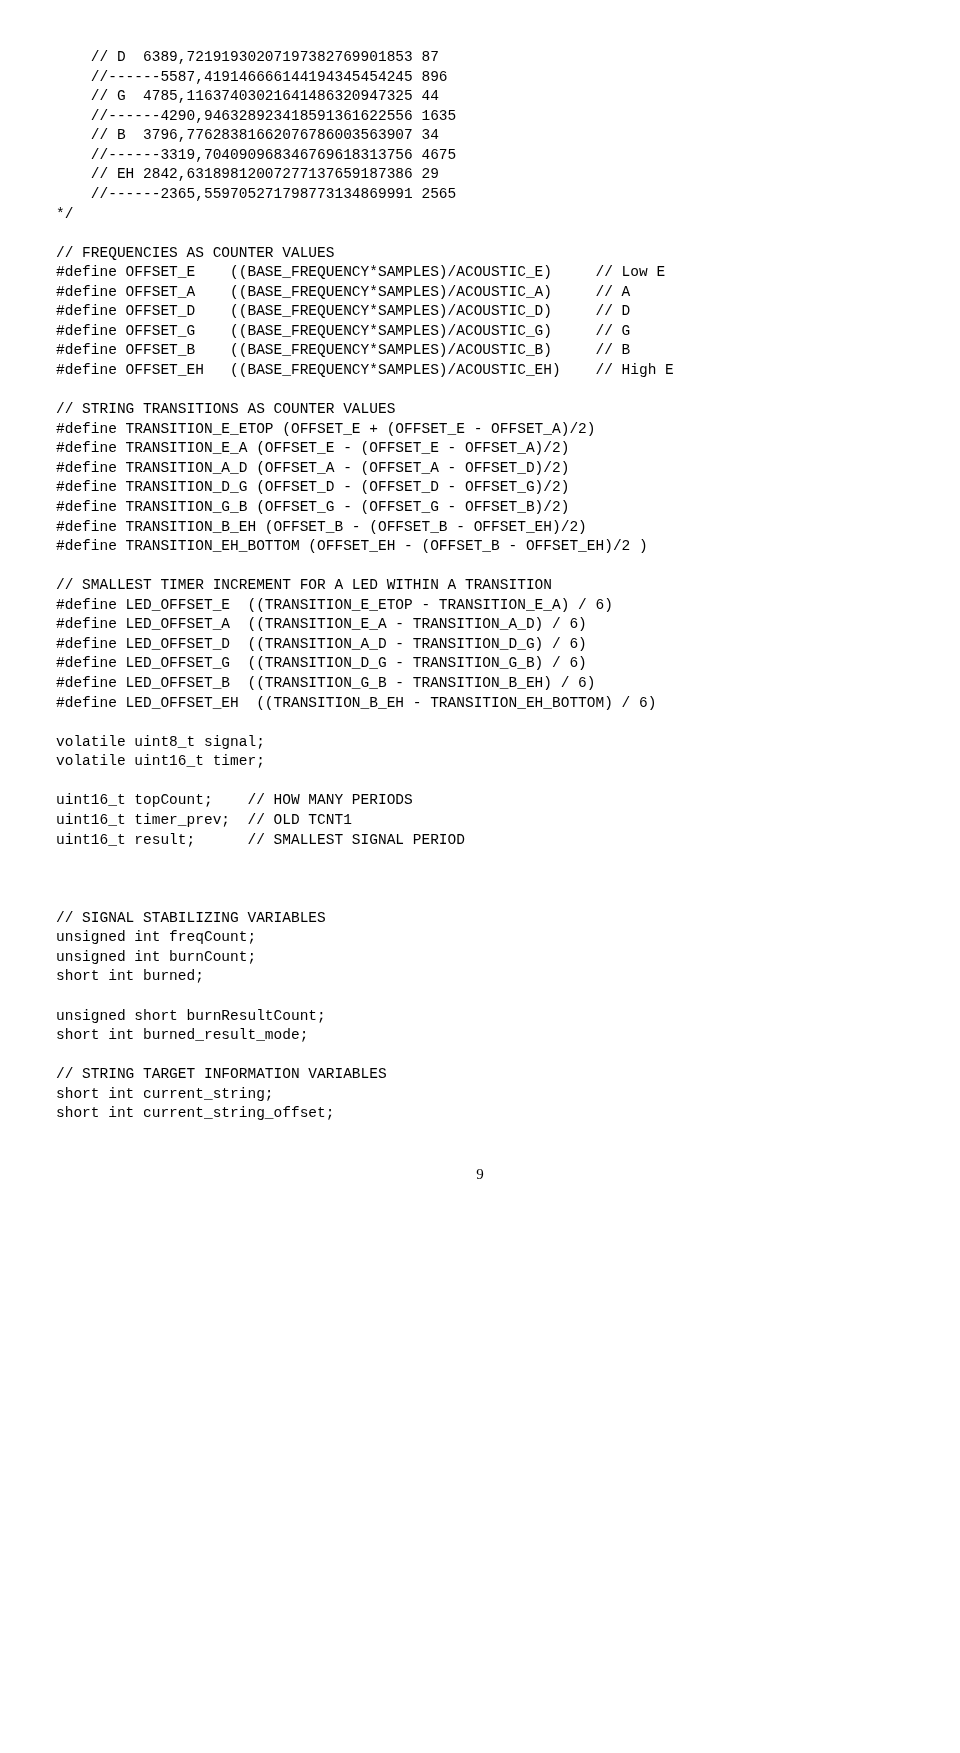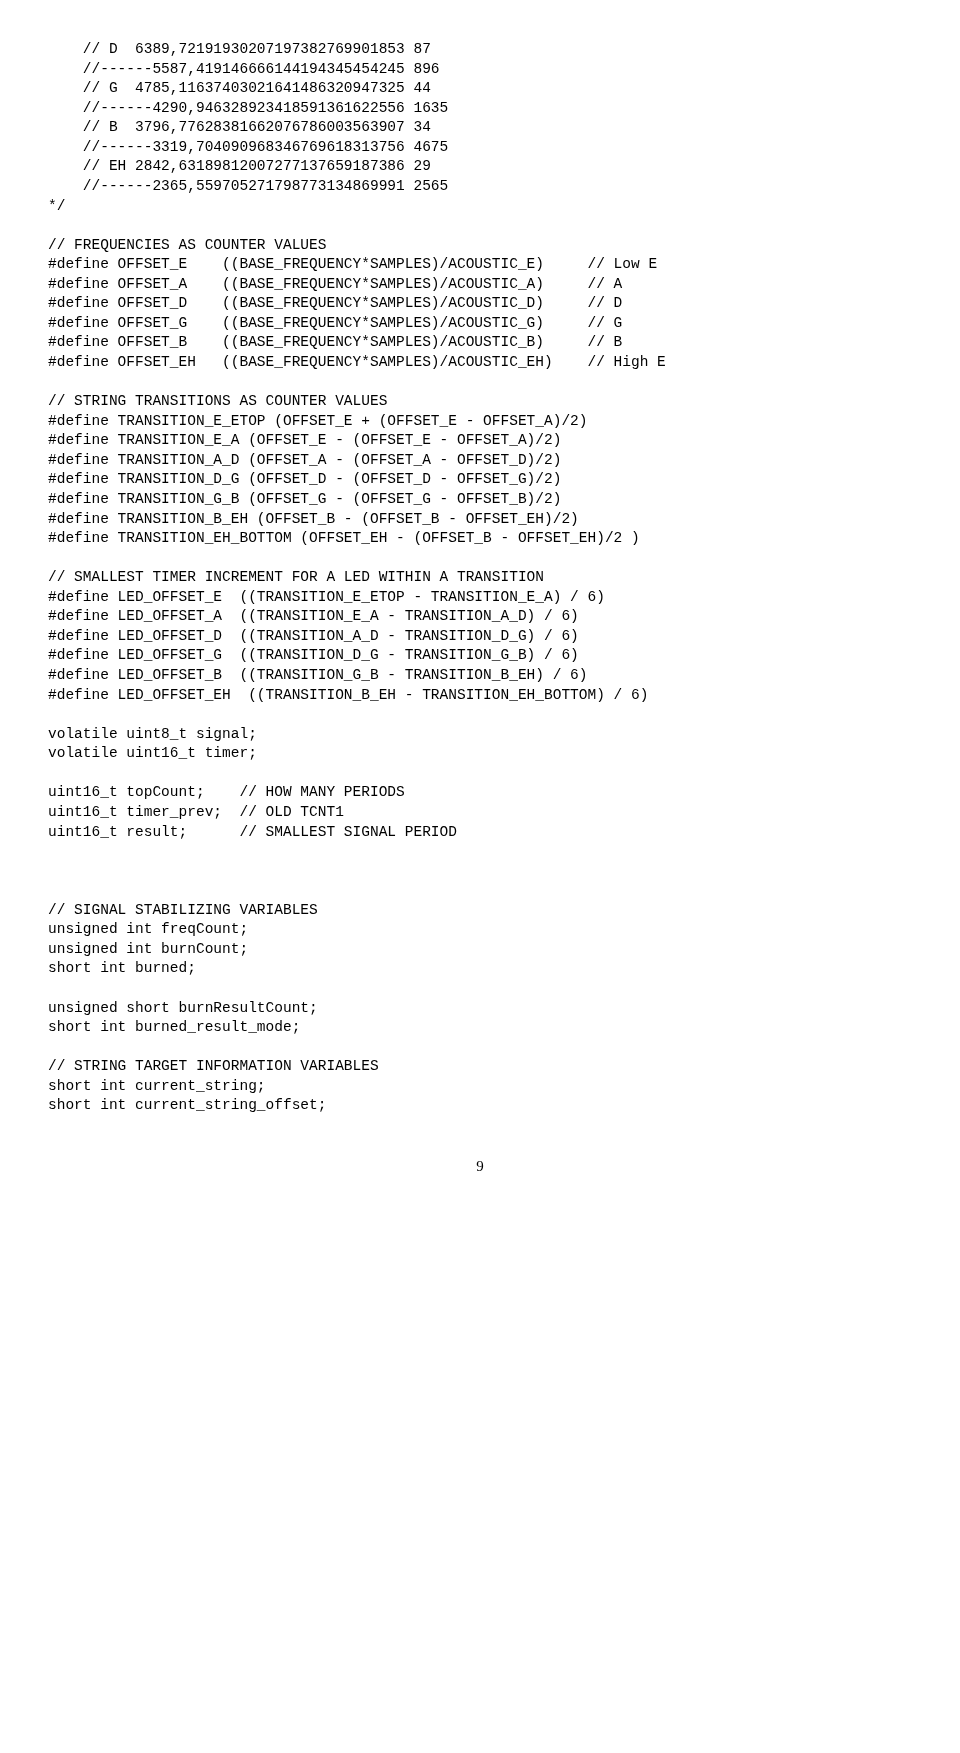--- a/index.html
+++ b/index.html
@@ -7,21 +7,21 @@
     font-family: "Courier New", Courier, monospace;
     font-size: 14.5px;
     line-height: 1.35;
     margin: 0;
     padding: 40px 48px 60px 48px;
     color: #000;
     width: 960px;
     box-sizing: border-box;
   }
   pre {
-    margin: 0;
+    margin: 8px;
     font-family: inherit;
     white-space: pre;
   }
   .page-number {
     text-align: center;
     font-family: "Times New Roman", Times, serif;
     font-size: 15px;
     margin-top: 40px;
   }
 </style>

